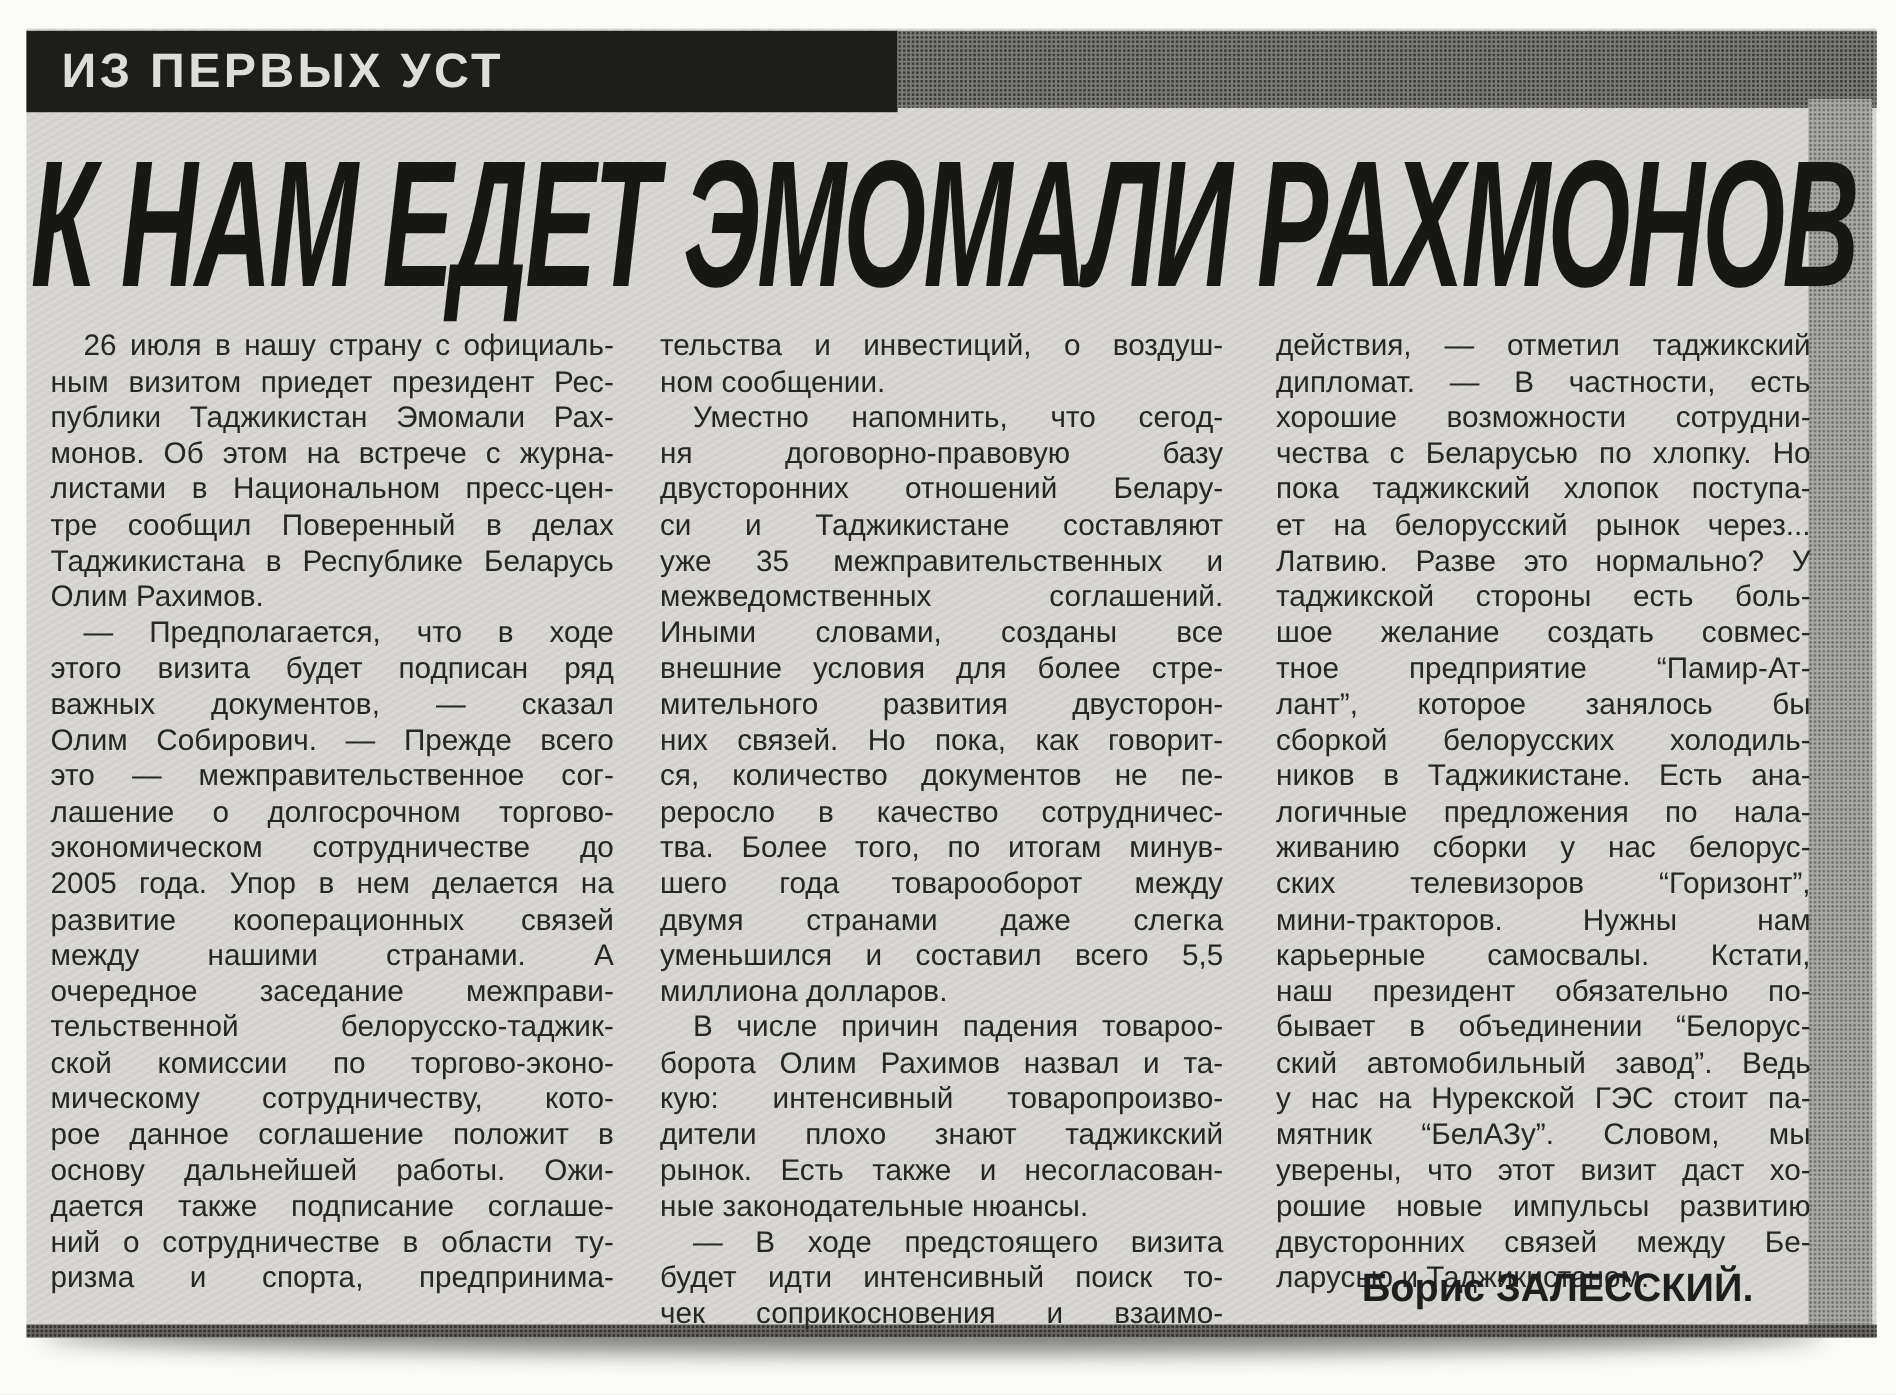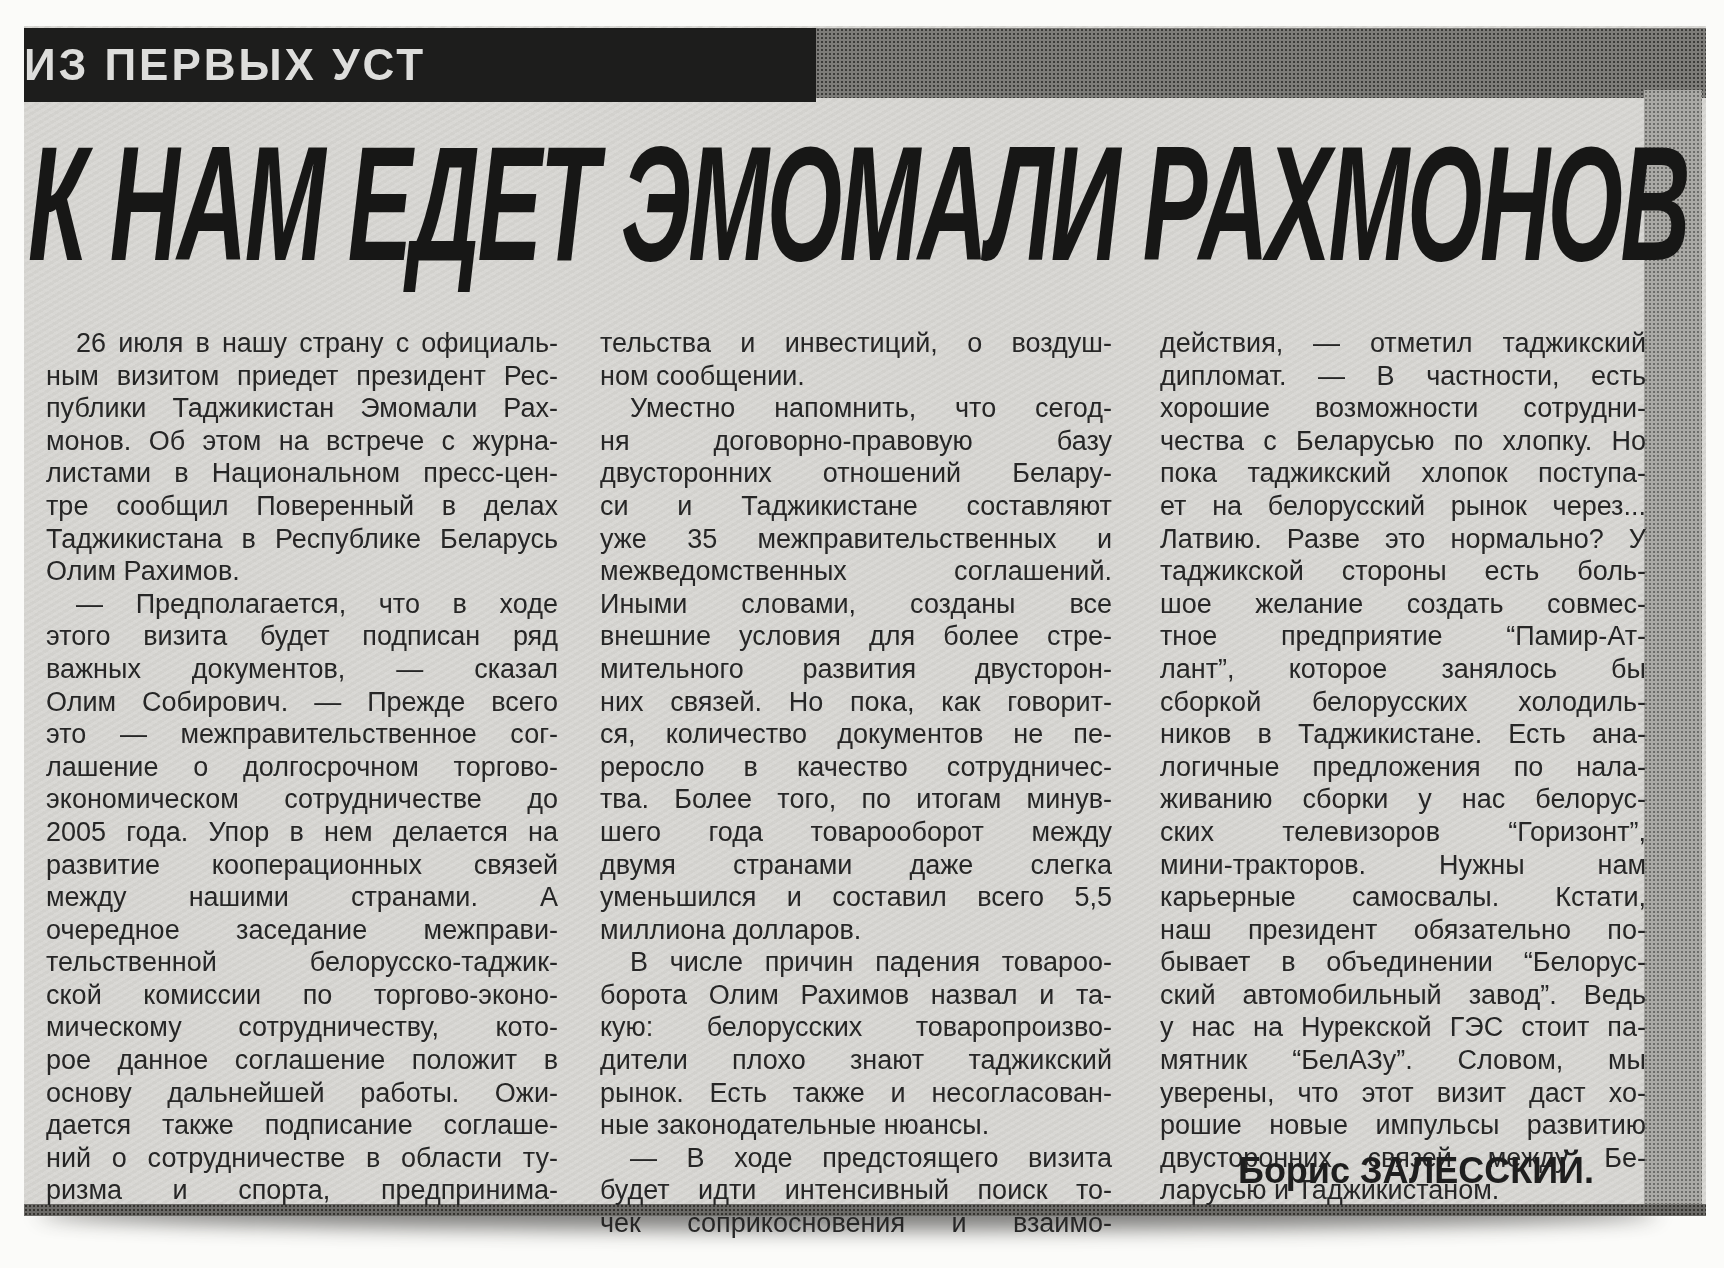--- a/index.html
+++ b/index.html
@@ -33,36 +33,35 @@
     background-color:#6b6a67;
     background-image:radial-gradient(#34332f 1.2px, transparent 1.5px);
     background-size:4px 4px;
   }
   .kicker-bar{
     position:absolute;left:0;top:2px;width:792px;height:74px;
     background:#1d1d1c;display:flex;align-items:center;
   }
   .kicker-label{
     color:#dddddb;font-weight:bold;font-size:44px;letter-spacing:3px;
-    white-space:nowrap;
+    padding-left:32px;white-space:nowrap;
   }
   .top-strip{position:absolute;left:792px;top:2px;width:890px;height:70px;}
   .right-strip{position:absolute;right:4px;top:64px;width:58px;height:1114px;}
   .bottom-strip{position:absolute;left:0;bottom:0;width:100%;height:12px;}
   .headline-wrap{position:absolute;left:4px;top:96px;width:1676px;height:170px;}
   .headline-text{
     font-family:"Liberation Sans",sans-serif;
     font-style:italic;font-weight:700;font-size:164px;
     fill:#171716;letter-spacing:-4px;
   }
   .col{
     position:absolute;top:272px;width:512px;
     font-size:27px;line-height:32.6px;color:#262626;
     font-family:"Liberation Sans",sans-serif;
-    margin-top:29px;
   }
   .col-1{left:22px;}
   .col-2{left:576px;}
   .col-3{left:1136px;width:486px;}
   .tline{text-align:justify;text-align-last:justify;}
   .s-f{text-indent:30px;}
   .s-l{text-align-last:left;}
   .byline{
     font-weight:bold;font-size:36px;color:#1e1e1e;
     text-align:right;padding-right:52px;margin-top:6px;
@@ -133,21 +132,21 @@
       <div class="tline">них связей. Но пока, как говорит-</div>
       <div class="tline">ся, количество документов не пе-</div>
       <div class="tline">реросло в качество сотрудничес-</div>
       <div class="tline">тва. Более того, по итогам минув-</div>
       <div class="tline">шего года товарооборот между</div>
       <div class="tline">двумя странами даже слегка</div>
       <div class="tline">уменьшился и составил всего 5,5</div>
       <div class="tline s-l">миллиона долларов.</div>
       <div class="tline s-f">В числе причин падения товароо-</div>
       <div class="tline">борота Олим Рахимов назвал и та-</div>
-      <div class="tline">кую: белорусских товаропроизво-</div>
+      <div class="tline">кую: интенсивный товаропроизво-</div>
       <div class="tline">дители плохо знают таджикский</div>
       <div class="tline">рынок. Есть также и несогласован-</div>
       <div class="tline s-l">ные законодательные нюансы.</div>
       <div class="tline s-f">— В ходе предстоящего визита</div>
       <div class="tline">будет идти интенсивный поиск то-</div>
       <div class="tline">чек соприкосновения и взаимо-</div>
     </div>
   <div class="col col-3">
   <div class="tline">действия, — отметил таджикский</div>
       <div class="tline">дипломат. — В частности, есть</div>

